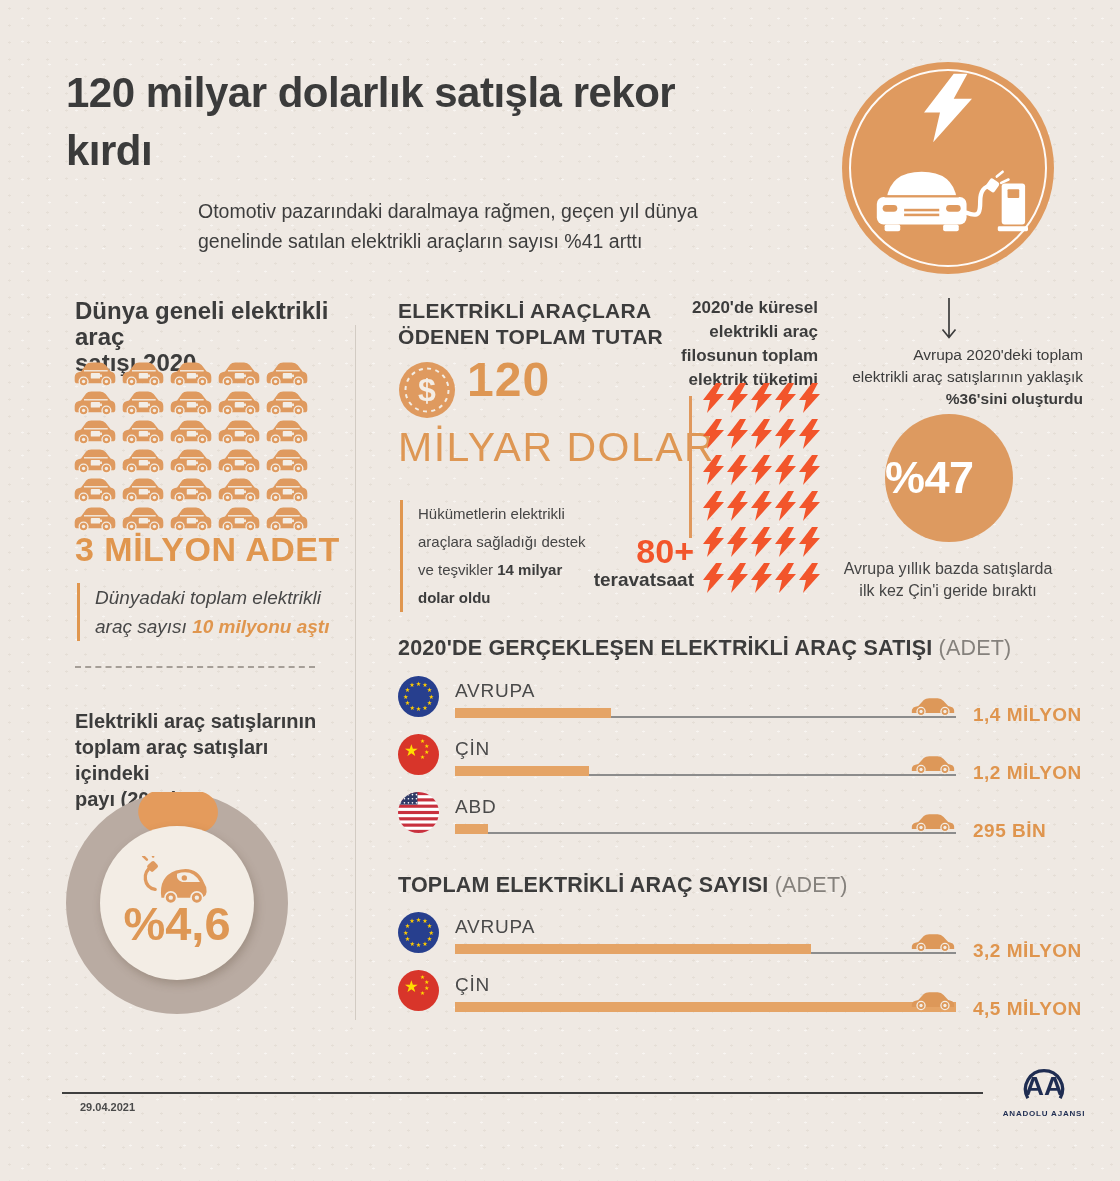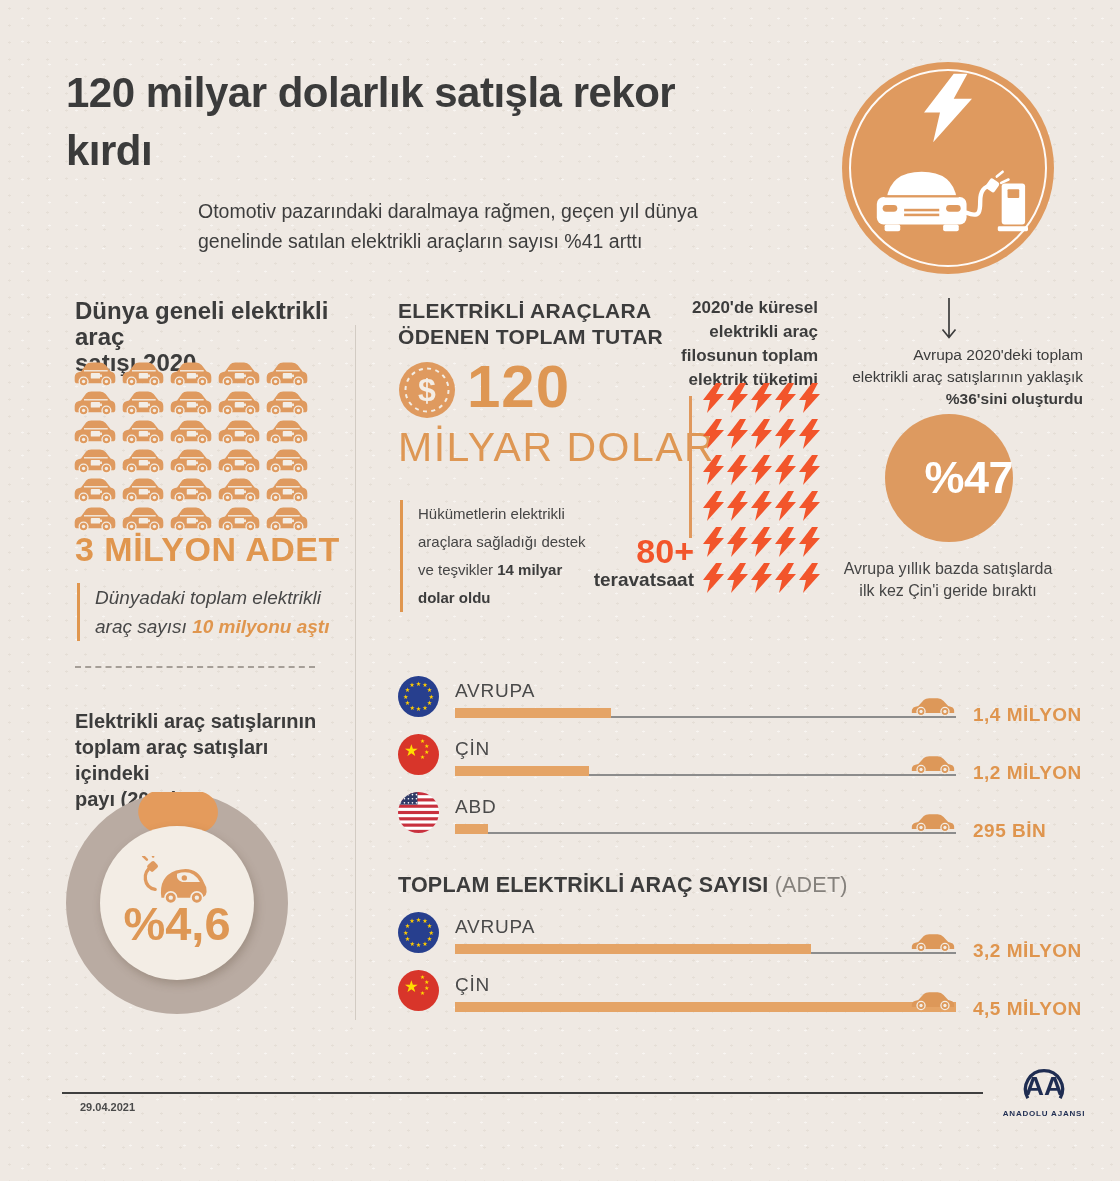--- a/index.html
+++ b/index.html
@@ -41,41 +41,41 @@
   .ws-note b{color:#E0964E; font-weight:700;}
   .dashed-sep{left:75px; top:666px; width:240px; border-top:2px dashed #A59E97;}
   .share-head{left:75px; top:708px; width:270px; font-size:20px; line-height:26px; font-weight:700;}
   .donut{left:66px; top:792px; width:222px; height:222px;}
   .donut-car{left:138px; top:856px;}
   .donut-value{left:66px; top:896px; width:222px; text-align:center; font-size:47px; font-weight:800; color:#DE9754;}
 
   
   .tp-head{left:398px; top:298px; font-size:21px; line-height:26px; font-weight:700; letter-spacing:.3px;}
   .coin{left:398px; top:361px; line-height:0;}
-  .tp-amount{left:467px; top:352px; font-size:60px; font-weight:800; color:#DE9754; letter-spacing:1px;}
+  .tp-amount{left:467px; top:352px; font-size:48px; font-weight:800; color:#DE9754; letter-spacing:1px;}
   .tp-unit{left:398px; top:424px; font-size:41px; font-weight:300; color:#DE9754; letter-spacing:1.5px;}
   .tp-note{left:400px; top:500px; width:230px; border-left:3px solid #E0964E; padding-left:15px;
            font-size:15px; line-height:28px; font-weight:500; color:#454545;}
   .tp-note b{font-weight:700; color:#3C3C3C;}
 
   
   .cons-cap{left:648px; top:296px; width:170px; text-align:right; font-size:17px; line-height:24px; font-weight:600;}
   .cons-vline{left:689px; top:396px; width:3px; height:142px; background:#E0985C;}
   .bolt-grid{left:703px; top:383px; width:121px; display:flex; flex-wrap:wrap;}
   .bolt-grid span{margin:0 3px 6px 0; line-height:0;}
   .bolt-grid span:nth-child(5n){margin-right:0;}
   .cons-val{left:588px; top:534px; width:106px; text-align:right;}
   .cons-num{font-size:34px; font-weight:800; color:#F2552B; line-height:34px;}
   .cons-unit{font-size:19px; font-weight:700; color:#3C3C3C; margin-top:1px;}
 
   
   .eu-cap{left:813px; top:344px; width:270px; text-align:right; font-size:15.5px; line-height:22px; font-weight:500;}
   .eu-cap b{font-weight:700;}
   .pct-circle{left:885px; top:414px; width:128px; height:128px; border-radius:50%; background:#DD9A60;
-              color:#fff; font-size:45px; font-weight:800; text-align:right; line-height:128px; letter-spacing:-.5px;}
+              color:#fff; font-size:45px; font-weight:800; text-align:left; line-height:128px; letter-spacing:-.5px;}
   .eu-foot{left:813px; top:558px; width:270px; text-align:center; font-size:16px; line-height:22px; font-weight:500; color:#454545;}
 
   
   .chart-h{left:398px; font-size:21.5px; font-weight:800; letter-spacing:.2px; color:#3C3C3C;}
   .chart-h .suffix{font-weight:400; color:#85817C;}
   #chart-h1{top:636px;} #chart-h2{top:873px;}
   .chart{left:398px; width:690px;}
   #chart1{top:676px;} #chart2{top:912px;}
   .crow{position:relative; height:58px;}
   .crow .flag{position:absolute; left:0; top:0; line-height:0;}
@@ -592,20 +592,21 @@
     <div class="cons-unit">teravatsaat</div>
   </div>
 
   <div class="abs eu-cap pre"><span>Avrupa 2020'deki toplam
 elektrikli araç satışlarının yaklaşık
 </span><b>%36'sini oluşturdu</b></div>
   <div class="abs pct-circle">%47</div>
   <div class="abs eu-foot pre">Avrupa yıllık bazda satışlarda
 ilk kez Çin'i geride bıraktı</div>
 
+  <div class="abs chart-h" id="chart-h1"><span>2020'DE GERÇEKLEŞEN ELEKTRİKLİ ARAÇ SATIŞI</span><span class="suffix"> (ADET)</span></div>
   <div class="abs chart" id="chart1">
       <div class="crow">
       <span class="flag"><svg width="41" height="41" viewBox="0 0 40 40">
             <circle cx="20" cy="20" r="20" fill="#273F8E"></circle>
             <text x="20.0" y="9.5" font-size="6" fill="#FFCC00" text-anchor="middle">★</text>
             <text x="26.3" y="11.2" font-size="6" fill="#FFCC00" text-anchor="middle">★</text>
             <text x="30.8" y="15.7" font-size="6" fill="#FFCC00" text-anchor="middle">★</text>
             <text x="32.5" y="22.0" font-size="6" fill="#FFCC00" text-anchor="middle">★</text>
             <text x="30.8" y="28.2" font-size="6" fill="#FFCC00" text-anchor="middle">★</text>
             <text x="26.3" y="32.8" font-size="6" fill="#FFCC00" text-anchor="middle">★</text>

